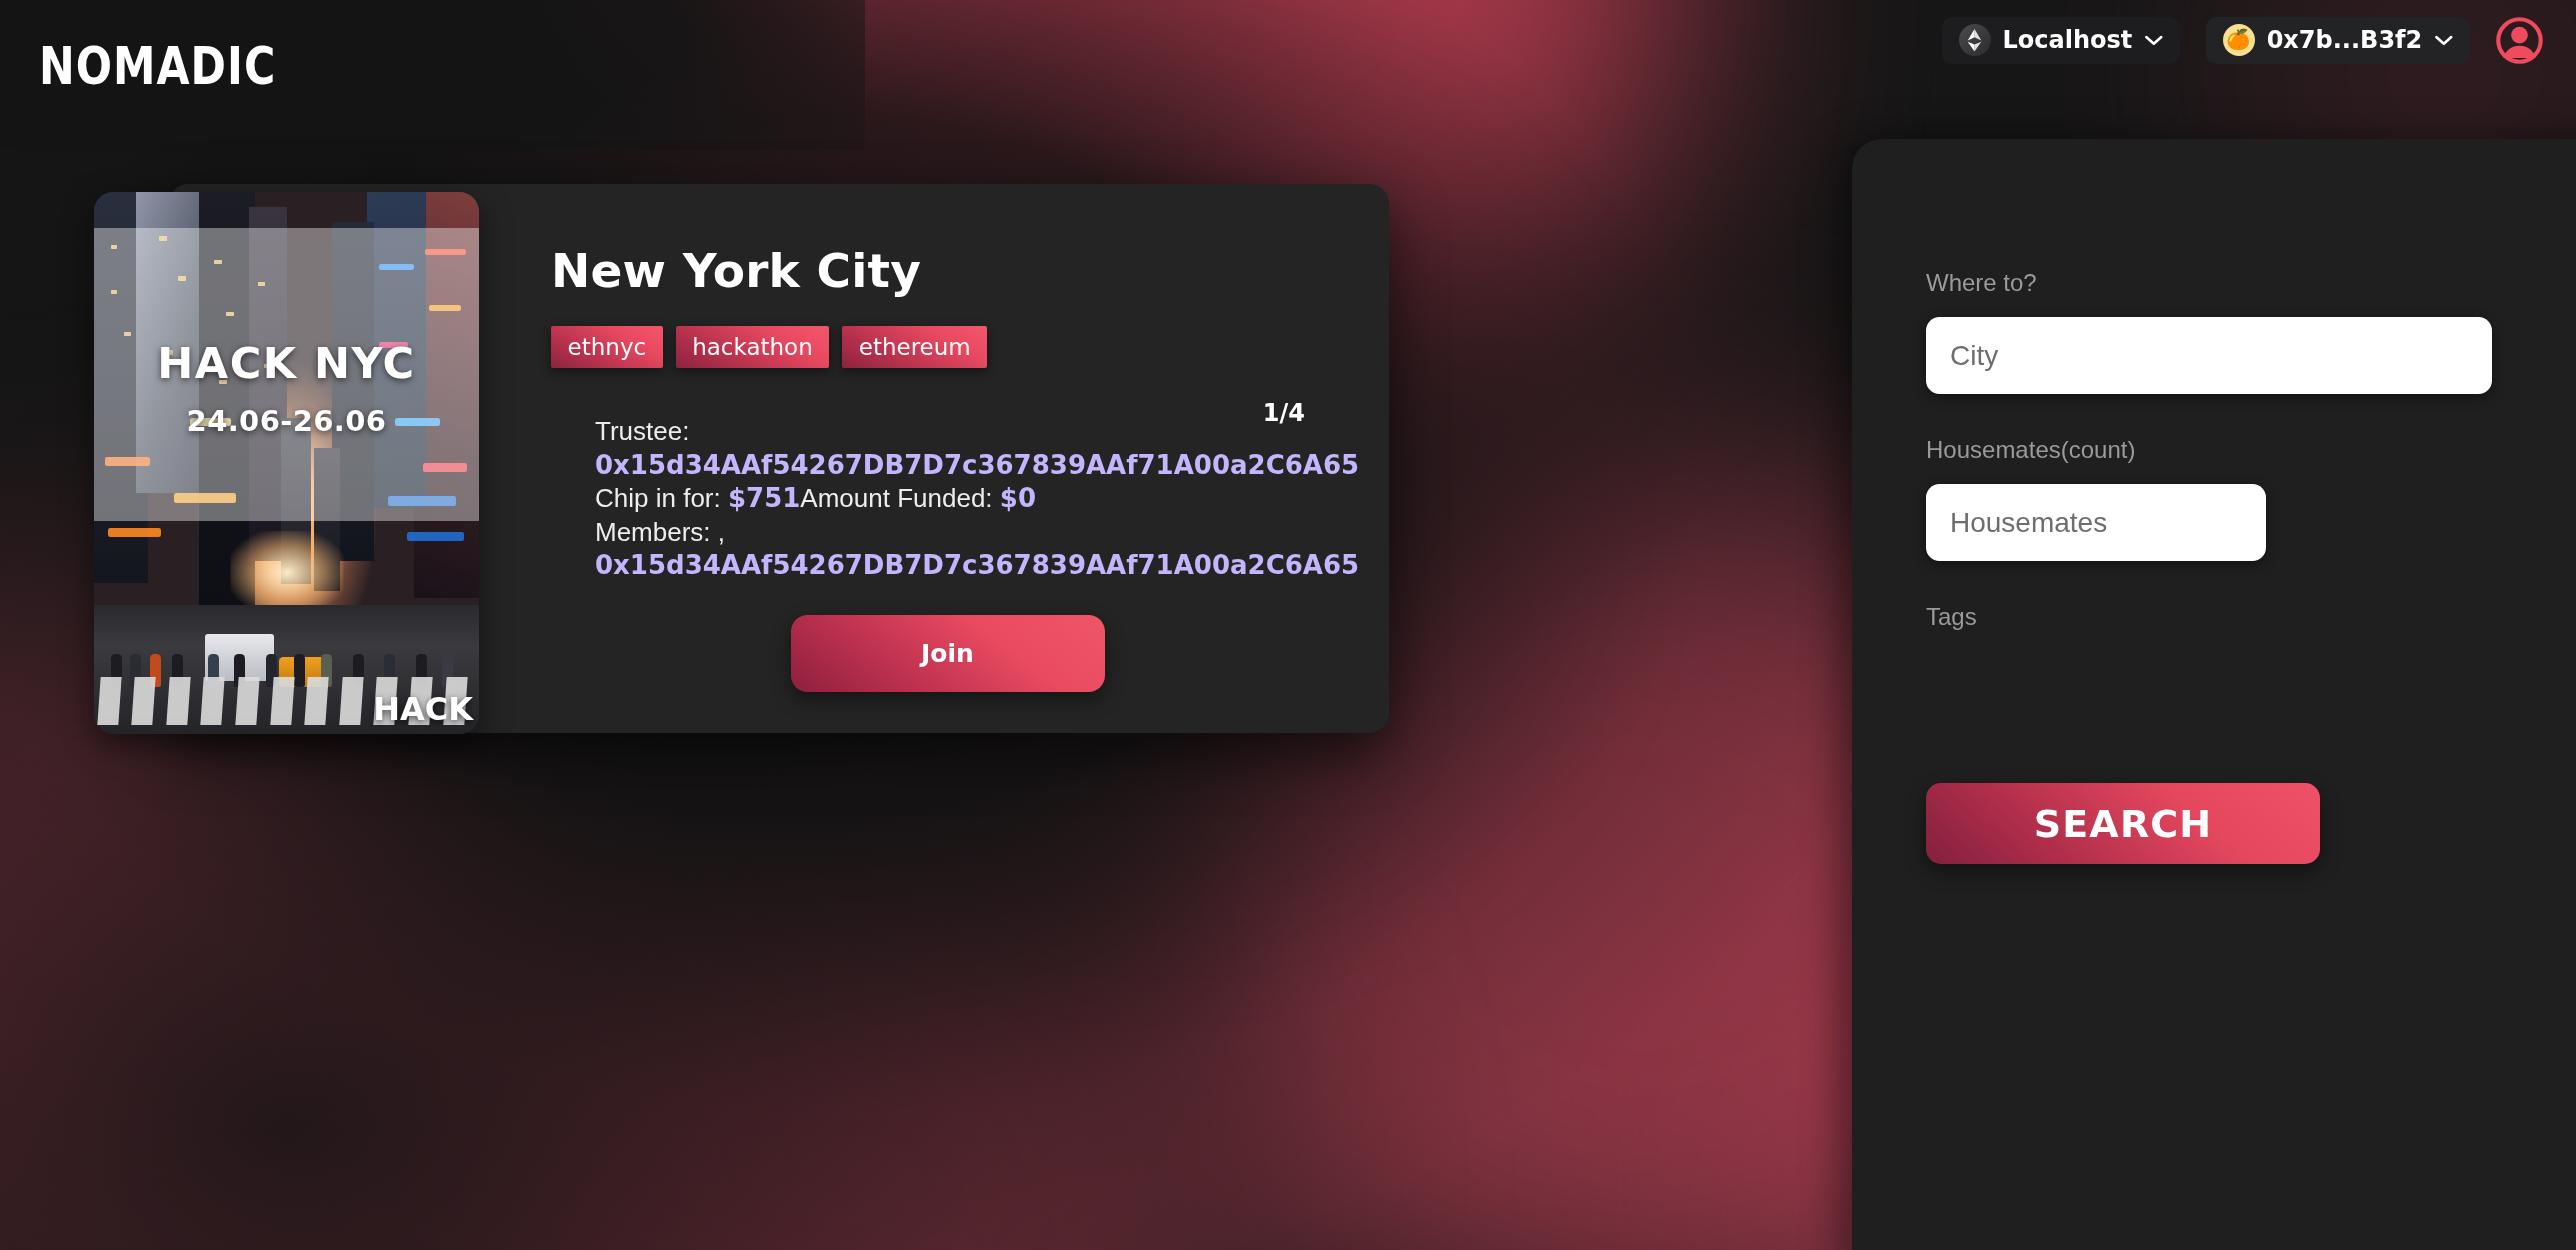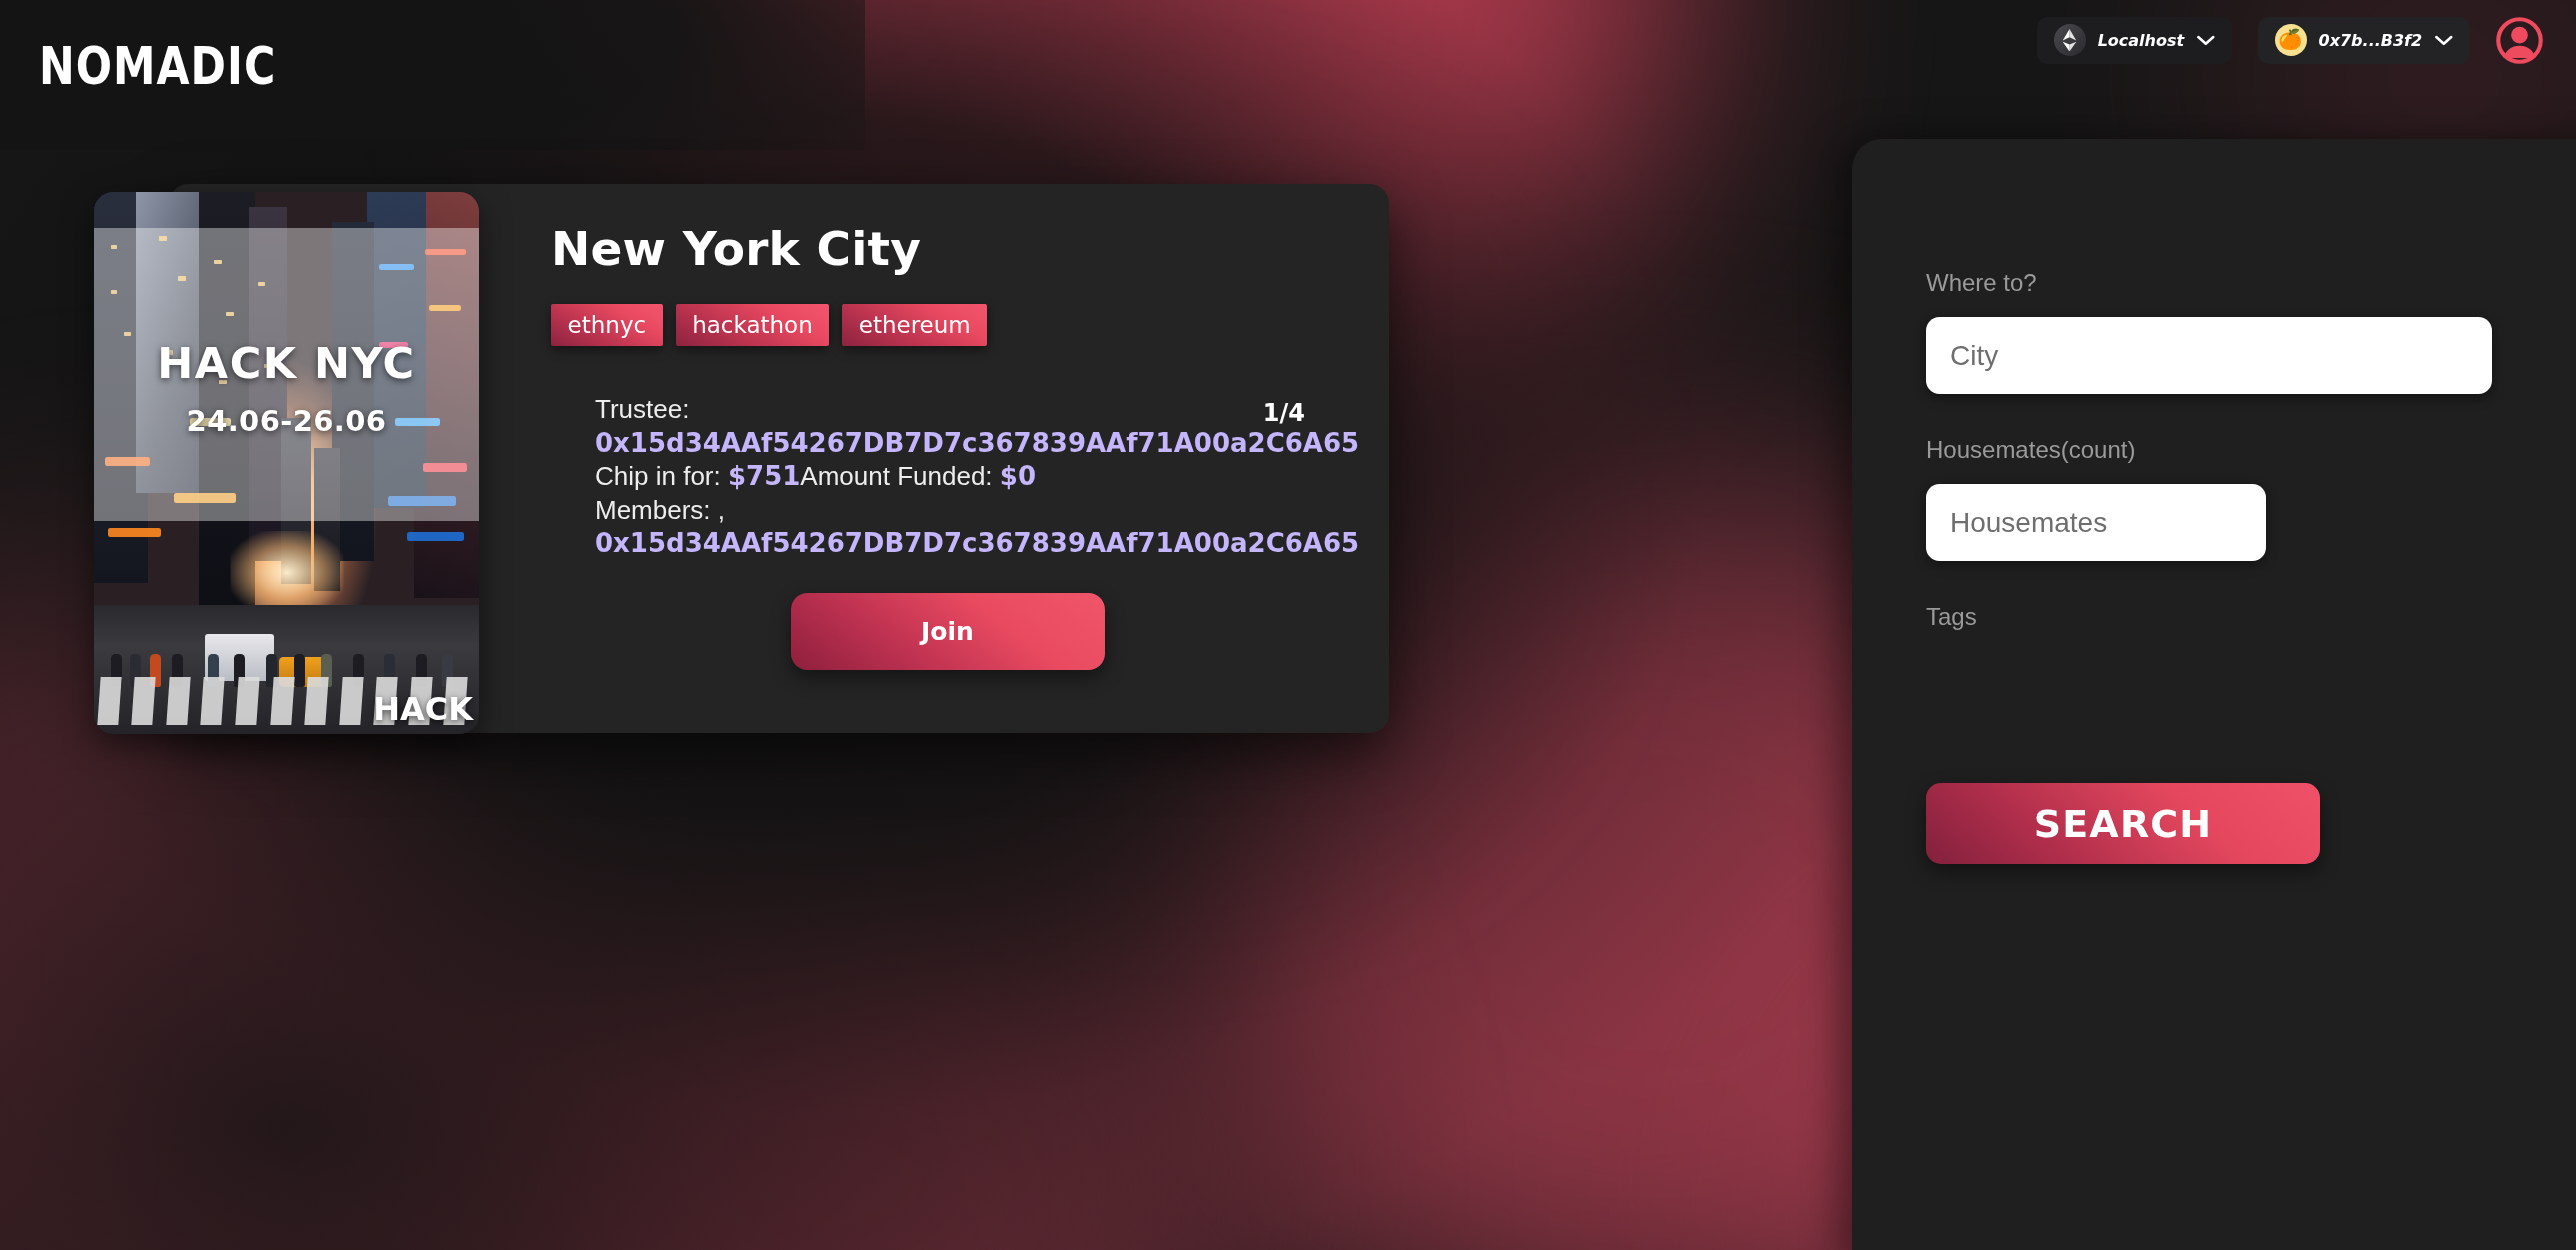--- a/index.html
+++ b/index.html
@@ -66,24 +66,23 @@
   }
   .chip {
     display: flex; align-items: center; gap: 12px;
     height: 47px; padding: 0 16.6px;
     border-radius: 10.5px;
     background: #232326;
     cursor: pointer;
   }
   .chip.network { background: #1d1d20; }
   .chip-label {
-    color: #ffffff; font-size: 16px; font-weight: 700;
+    color: #ffffff; font-size: 24px; font-weight: 700;
     font-family: "DejaVu Sans", sans-serif;
     white-space: nowrap;
-    font-style: italic;
   }
   .eth-badge {
     width: 32px; height: 32px; border-radius: 50%;
     background: linear-gradient(135deg,#4a4a4f 0%, #2b2b2f 100%);
     display: flex; align-items: center; justify-content: center;
     flex: 0 0 auto;
   }
   .wallet-badge {
     width: 32px; height: 32px; border-radius: 50%;
     background: #f7e08f;
@@ -167,21 +166,21 @@
   }
   .img-footer {
     position: absolute; right: 6px; bottom: 6px; z-index: 5;
     font-size: 32px; font-weight: 900; color: #fff;
     font-family: "DejaVu Sans", sans-serif;
     text-shadow: 0 2.3px 7.5px rgba(0,0,0,.65);
     white-space: nowrap;
   }
 
   
-  .card-body { position: absolute; left: 364px; top: 0; right: 0; bottom: 0; padding: 40px 45px 0 18px; }
+  .card-body { position: absolute; left: 364px; top: 0; right: 0; bottom: 0; padding: 62px 45px 0 18px; }
   .card-title {
     font-size: 47px; font-weight: 900; color: #ffffff;
     font-family: "DejaVu Sans", sans-serif;
     line-height: 1.08; letter-spacing: 0.2px;
   }
   .card-counter {
     position: absolute; right: 84px; top: 215px;
     font-size: 24px; font-weight: 900; color: #ffffff;
     font-family: "DejaVu Sans", sans-serif;
     z-index: 25;

